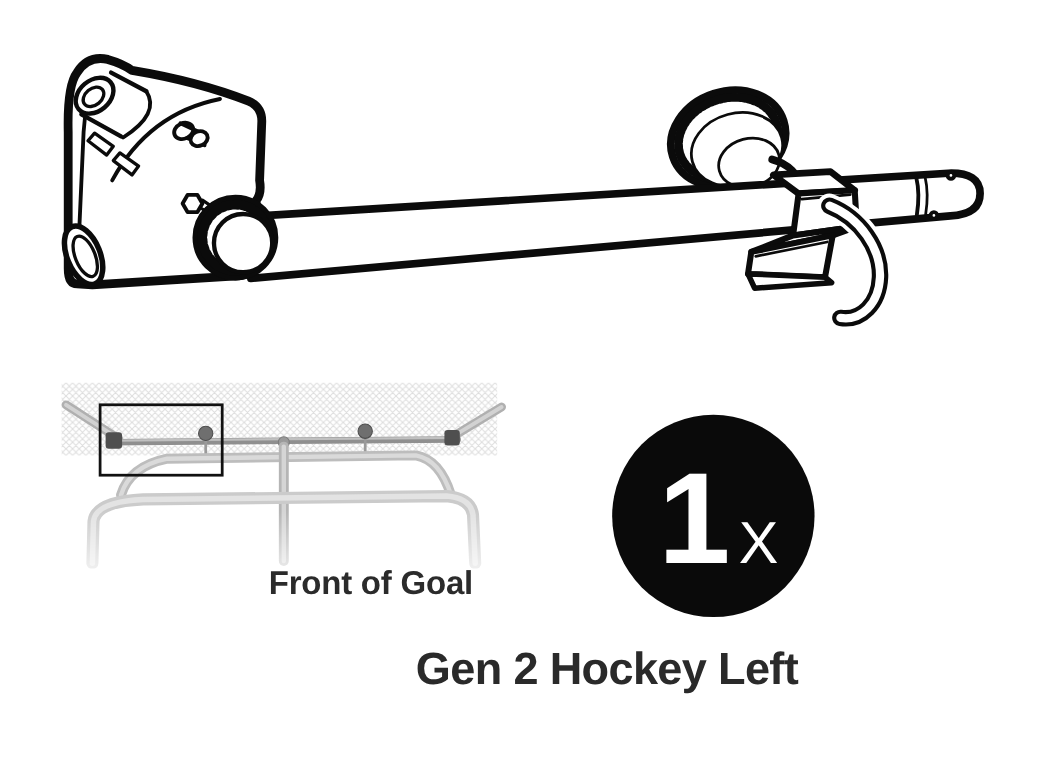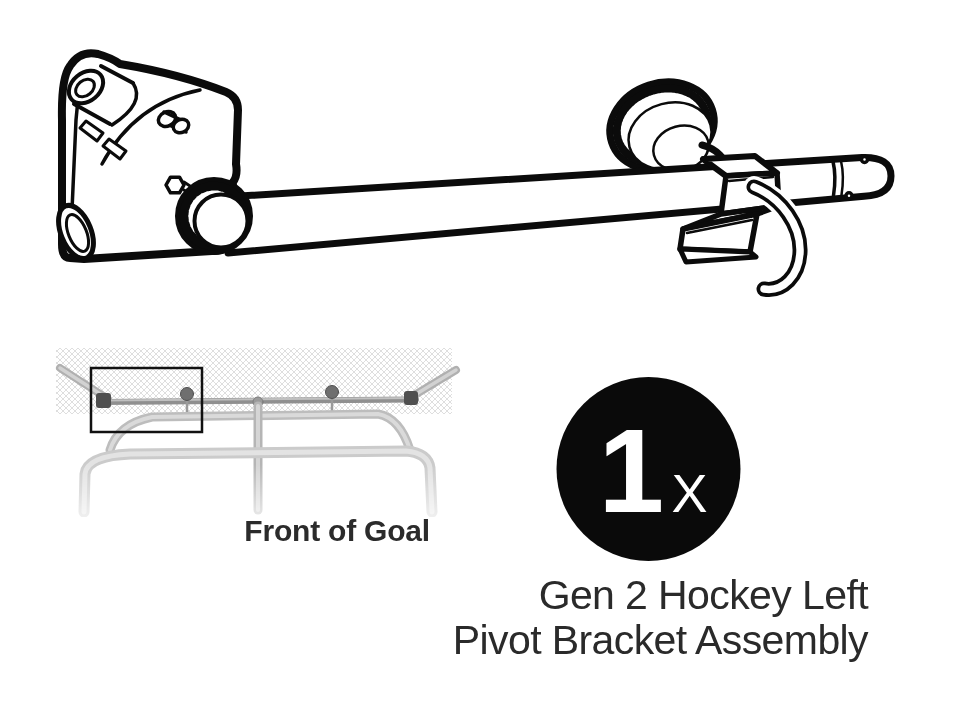--- a/index.html
+++ b/index.html
@@ -12,23 +12,23 @@
   #part-drawing{left:0;top:0;}
   #goal-diagram{left:48px;top:342px;}
   #front-of-goal{
     left:90px;top:514px;width:340px;
     text-align:right;
     font-size:30px;font-weight:700;letter-spacing:-0.2px;
     color:#2b2b2b;
   }
   #qty-badge{left:540px;top:360px;}
   #part-label{
-    left:378px;top:573px;width:490px;
-    text-align:right;
-    font-size:41px;font-weight:400;line-height:45px;letter-spacing:-0.6px;
+    left:378px;top:586px;width:490px;
+    text-align:left;
+    font-size:41px;font-weight:700;line-height:45px;letter-spacing:-0.6px;
     color:#2a2a2a;
   }
 </style>
 </head>
 <body>
 
 <svg id="part-drawing" class="abs" width="960" height="330" viewBox="0 0 960 330" fill="none" stroke-linecap="round" stroke-linejoin="round">
 
   <g stroke="#0b0b0b">
     <g transform="rotate(-18,662,126)">
@@ -167,14 +167,13 @@
 <svg id="qty-badge" class="abs" width="220" height="220" viewBox="0 0 220 220">
   <circle cx="108.5" cy="109" r="92" fill="#0a0a0a"></circle>
   <text x="113" y="152" text-anchor="middle" fill="#ffffff" font-family="Liberation Sans, DejaVu Sans, sans-serif">
     <tspan font-size="118" font-weight="700">1</tspan>
     <tspan font-size="54" font-weight="400" dx="3">X</tspan>
   </text>
 </svg>
 
 <div id="part-label" class="abs">
   <div>Gen 2 Hockey Left</div>
-  <div>Pivot Bracket Assembly</div>
 </div>
 
 </body></html>

